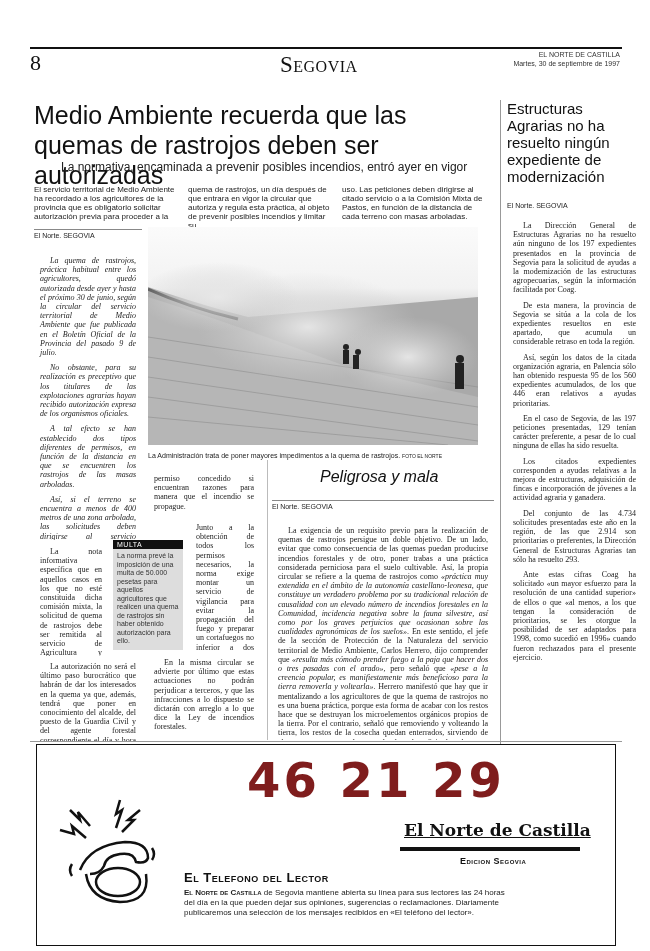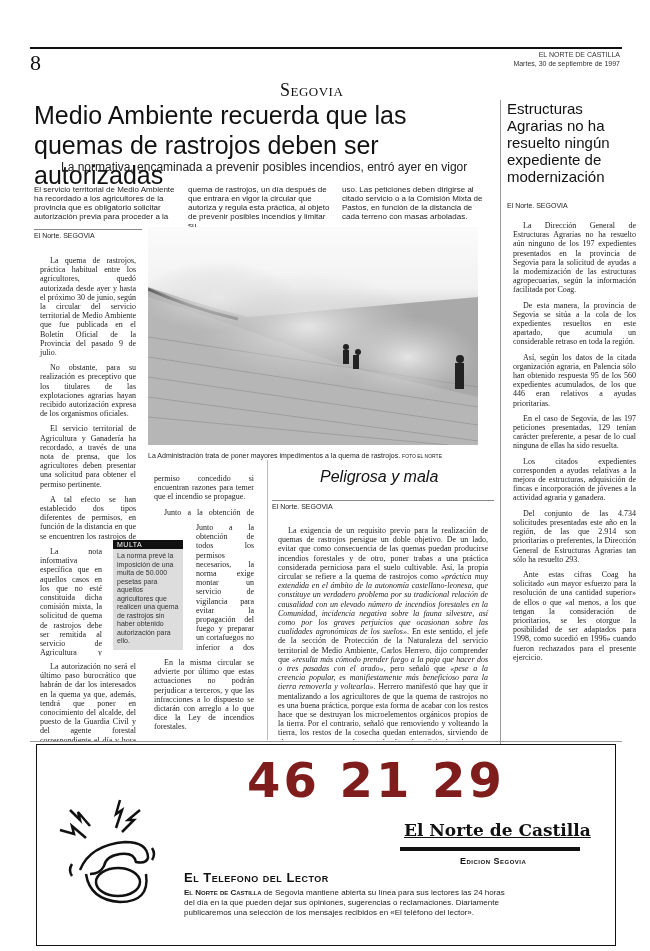--- a/index.html
+++ b/index.html
@@ -1,20 +1,20 @@
 <!DOCTYPE html>
 <html><head>
 <meta charset="utf-8">
 <style>
   html,body{margin:0;padding:0;background:#fff;}
   body{width:650px;height:951px;position:relative;overflow:hidden;font-family:"Liberation Sans",sans-serif;color:#111;}
   .abs{position:absolute;}
   .topline{left:30px;top:47px;width:592px;height:2px;background:#111;}
   .pagenum{left:30px;top:50px;font-family:"Liberation Serif",serif;font-size:22px;}
-  .section{left:280px;top:52px;font-family:"Liberation Serif",serif;font-size:18px;letter-spacing:0.5px;font-variant:small-caps;margin-top:28px;}
+  .section{left:280px;top:52px;font-family:"Liberation Serif",serif;font-size:23px;letter-spacing:0.5px;font-variant:small-caps;}
   .masthead{right:30px;top:50px;text-align:right;font-size:7px;line-height:9px;color:#333;}
   .headline{left:34px;top:100px;width:460px;font-size:25px;line-height:30px;font-weight:normal;}
   .deck{left:34px;top:160px;font-size:12px;color:#222;margin-left:27px;}
   .lead{top:185px;width:142px;font-size:8px;line-height:9px;color:#222;}
   .byline{font-size:7px;color:#222;border-top:1px solid #888;padding-top:2px;}
   .body-serif{font-family:"Liberation Serif",serif;font-size:8px;line-height:9.2px;text-align:justify;color:#222;}
   .body-serif p{margin:6px;text-indent:10px;}
   .vrule{width:1px;background:#999;}
   .photo{left:148px;top:227px;width:330px;height:218px;overflow:hidden;background:linear-gradient(180deg,#fbfbfb 0%,#f2f2f2 28%,#cfcfcf 40%,#b8b8b8 52%,#a6a6a6 65%,#b3b3b3 80%,#a0a0a0 100%);}
   .caption{left:148px;top:452px;width:350px;font-size:7px;color:#222;}
@@ -47,24 +47,23 @@
 <div class="abs deck">La normativa, encaminada a prevenir posibles incendios, entró ayer en vigor</div>
 
 <div class="abs lead" style="left:34px;">El servicio territorial de Medio Ambiente ha recordado a los agricultores de la provincia que es obligatorio solicitar autorización previa para proceder a la</div>
 <div class="abs lead" style="left:188px;">quema de rastrojos, un día después de que entrara en vigor la circular que autoriza y regula esta práctica, al objeto de prevenir posibles incendios y limitar su</div>
 <div class="abs lead" style="left:342px;">uso. Las peticiones deben dirigirse al citado servicio o a la Comisión Mixta de Pastos, en función de la distancia de cada terreno con masas arboladas.</div>
 
 <div class="abs vrule" style="left:500px;top:100px;height:645px;"></div>
 
 <div class="abs byline" style="left:34px;top:229px;width:108px;">El Norte. SEGOVIA</div>
 
-<div class="abs body-serif" style="left:34px;top:250px;width:108px;height:290px;overflow:hidden;">
+<div class="abs body-serif" style="left:34px;top:250px;width:108px;height:290px;overflow:hidden;font-style:italic;">
   <p>La quema de rastrojos, práctica habitual entre los agricultores, quedó autorizada desde ayer y hasta el próximo 30 de junio, según la circular del servicio territorial de Medio Ambiente que fue publicada en el Boletín Oficial de la Provincia del pasado 9 de julio.</p>
   <p>No obstante, para su realización es preceptivo que los titulares de las explotaciones agrarias hayan recibido autorización expresa de los organismos oficiales.</p>
-  <p>El servicio territorial de Agricultura y Ganadería ha recordado, a través de una nota de prensa, que los agricultores deben presentar una solicitud para obtener el permiso pertinente.</p>
   <p>A tal efecto se han establecido dos tipos diferentes de permisos, en función de la distancia en que se encuentren los rastrojos de las masas arboladas.</p>
   <p>Así, si el terreno se encuentra a menos de 400 metros de una zona arbolada, las solicitudes deben dirigirse al servicio territorial de Medio Ambiente, y en el caso de estar a una distancia superior, a la Comisión Mixta de Pastos.</p>
 </div>
 <div class="abs body-serif" style="left:34px;top:541px;width:74px;height:115px;overflow:hidden;">
   <p>La nota informativa específica que en aquellos casos en los que no esté constituida dicha comisión mixta, la solicitud de quema de rastrojos debe ser remitida al servicio de Agricultura y Ganadería.</p>
 </div>
 <div class="abs body-serif" style="left:34px;top:656px;width:108px;height:85px;overflow:hidden;">
   <p>La autorización no será el último paso burocrático que habrán de dar los interesados en la quema ya que, además, tendrá que poner en conocimiento del alcalde, del puesto de la Guardia Civil y del agente forestal correspondiente el día y hora elegido para realizarla, quienes podrán revocar el</p>
 </div>
 
@@ -103,21 +102,21 @@
   <span>La Administración trata de poner mayores impedimentos a la quema de rastrojos.</span>
   <span style="font-size:5px;">FOTO EL NORTE</span>
 </div>
 
 <div class="abs box-multa">
   <div class="hd">MULTA</div>
   <div class="bd">La norma prevé la imposición de una multa de 50.000 pesetas para aquellos agricultores que realicen una quema de rastrojos sin haber obtenido autorización para ello.</div>
 </div>
 
 <div class="abs body-serif" style="left:148px;top:468px;width:112px;height:48px;overflow:hidden;">
-  <p style="text-indent:0">permiso concedido si encuentran razones para temer que el incendio se propague.</p>
+  <p style="text-indent:0">permiso concedido si encuentran razones para manera que el incendio se propague.</p>
   <p>Junto a la obtención de todos los permisos necesarios, la norma exige montar un servicio de vigilancia para evitar la propagación del fuego y preparar un cortafuegos no inferior a dos metros de ancho. Además, prohíbe realizar la quema en días de fuerte viento e iniciarla antes de la salida del sol y exige apagar el fuego dos horas antes de anochecer.</p>
 </div>
 <div class="abs body-serif" style="left:190px;top:517px;width:70px;height:135px;overflow:hidden;">
   <p style="text-indent:0">Junto a la obtención de todos los permisos necesarios, la norma exige montar un servicio de vigilancia para evitar la propagación del fuego y preparar un cortafuegos no inferior a dos metros de ancho. Además, prohíbe realizar la quema en días de fuerte viento e iniciarla antes de la salida del sol y exige apagar el fuego dos horas antes de anochecer.</p>
 </div>
 <div class="abs body-serif" style="left:148px;top:652px;width:112px;height:90px;overflow:hidden;">
   <p>En la misma circular se advierte por último que estas actuaciones no podrán perjudicar a terceros, y que las infracciones a lo dispuesto se dictarán con arreglo a lo que dice la Ley de incendios forestales.</p>
 </div>
 
 <div class="abs peligrosa">Peligrosa y mala</div>

